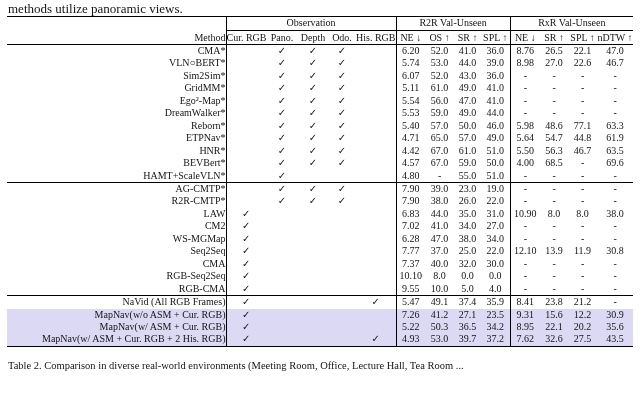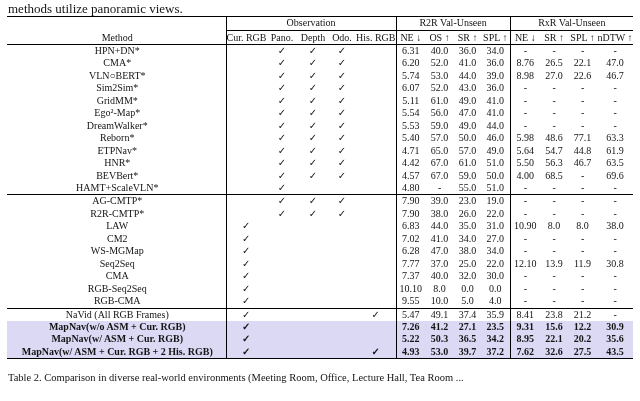--- a/index.html
+++ b/index.html
@@ -7,28 +7,28 @@
     width:640px;height:401px;overflow:hidden;background:#ffffff;
     font-family:"Liberation Serif", serif;color:#141414;
   }
   .page{padding:2px 7px 0 7px}
   .intro{font-size:13px;line-height:13px;margin:0 0 1px 1px}
   table{border-collapse:collapse;table-layout:fixed;width:626px}
   th,td{
     font-weight:normal;font-size:10px;line-height:12.45px;height:12.45px;
     padding:0;text-align:center;white-space:nowrap;overflow:visible;
   }
-  th.method,td.method{text-align:center;padding-left:2px;overflow:hidden}
+  th.method,td.method{text-align:right;padding-left:2px;overflow:hidden}
   .group-row th{border-top:1.4px solid #000;height:13px}
   .group-row th.cmid{border-bottom:0.8px solid #000}
   .col-row th{border-bottom:0.8px solid #000;height:13px;vertical-align:bottom}
   .vl{border-left:0.8px solid #000}
   tr.group-end td{border-bottom:0.8px solid #000}
   tr.bottom td{border-bottom:1.4px solid #000}
-  tr.hl td{background:var(--hl,#dcd9f5);font-weight:bold}
+  tr.hl td{background:var(--hl,#dcd9f5);font-weight:normal}
   .caption{font-size:10.5px;line-height:13px;margin:12px 0 0 1px;white-space:nowrap}
 </style>
 </head>
 <body style="--hl: #dcd9f5;">
 
 <div class="page">
   <div class="intro">methods utilize panoramic views.</div>
 
   <table>
     <colgroup>
@@ -66,36 +66,20 @@
           <th>SR ↑</th>
           <th>SPL ↑</th>
           <th class="vl">NE ↓</th>
           <th>SR ↑</th>
           <th>SPL ↑</th>
           <th>nDTW ↑</th>
         </tr>
     </thead>
     <tbody>
         <tr>
-          <td class="method">HPN+DN*</td>
-          <td class="vl"></td>
-          <td>✓</td>
-          <td>✓</td>
-          <td>✓</td>
-          <td></td>
-          <td class="vl">6.31</td>
-          <td>40.0</td>
-          <td>36.0</td>
-          <td>34.0</td>
-          <td class="vl">-</td>
-          <td>-</td>
-          <td>-</td>
-          <td>-</td>
-        </tr>
-        <tr>
           <td class="method">CMA*</td>
           <td class="vl"></td>
           <td>✓</td>
           <td>✓</td>
           <td>✓</td>
           <td></td>
           <td class="vl">6.20</td>
           <td>52.0</td>
           <td>41.0</td>
           <td>36.0</td>

